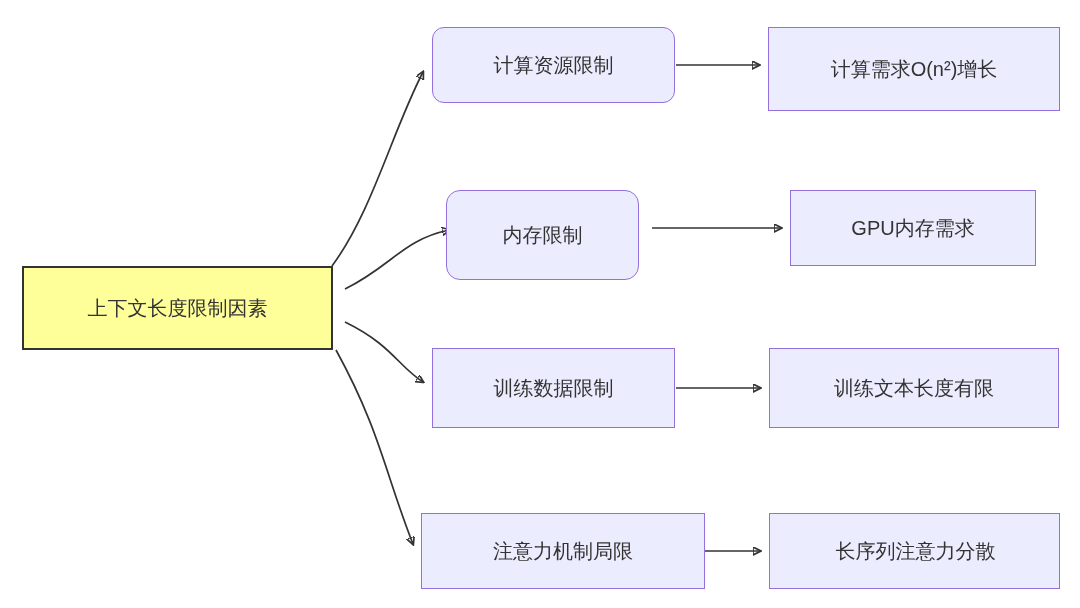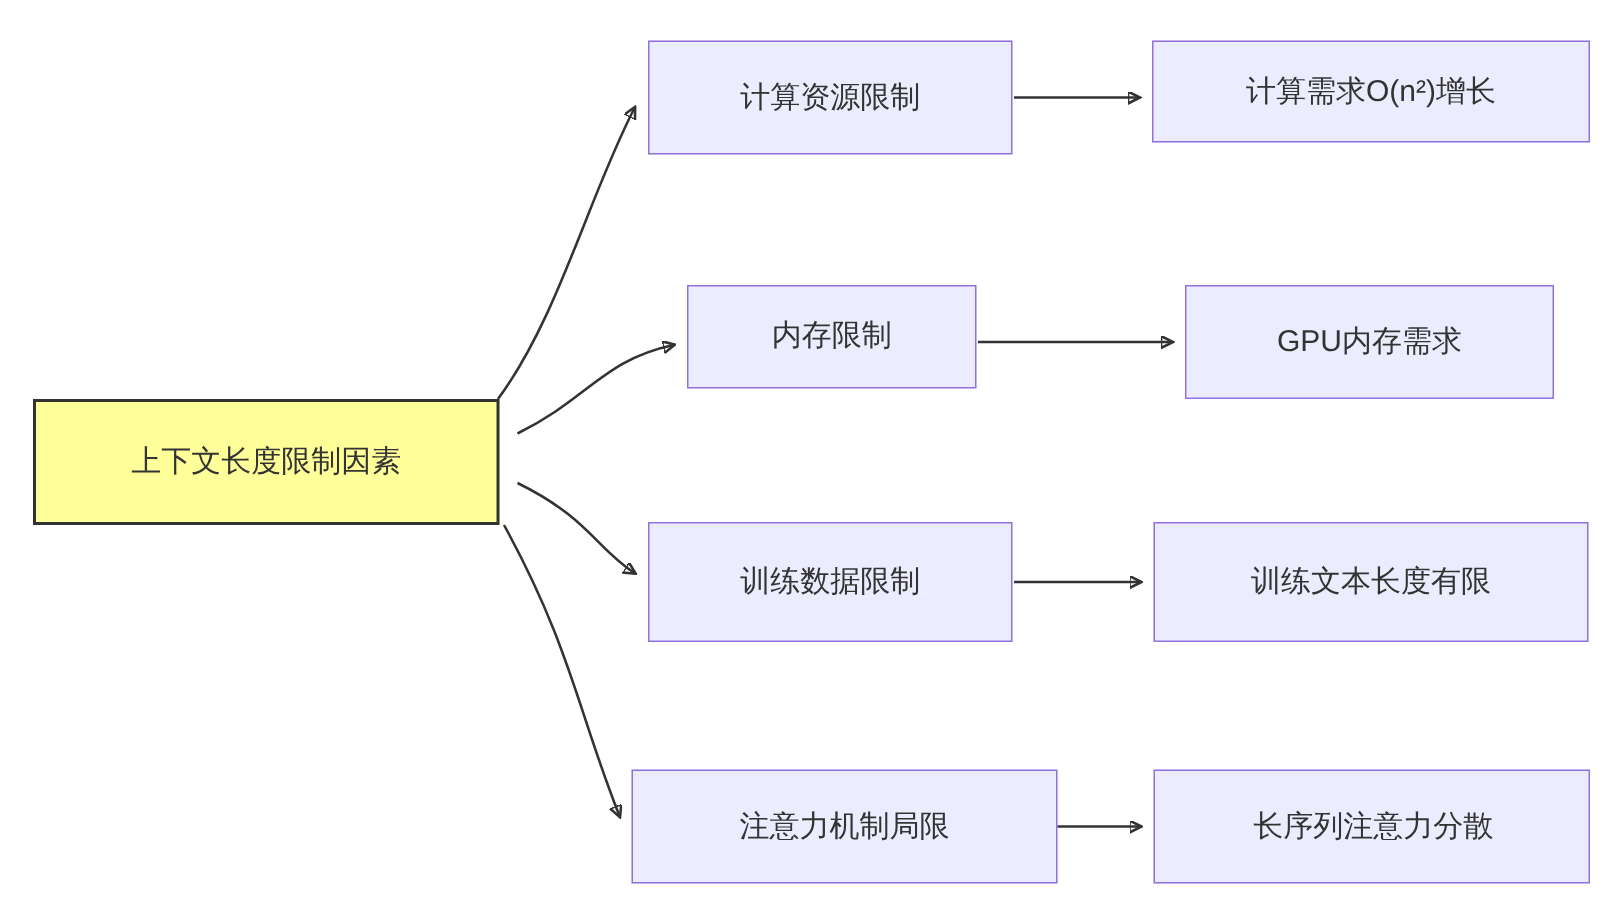--- a/index.html
+++ b/index.html
@@ -55,24 +55,24 @@
     <path d="M 336 350 C 380 430, 386 476, 413 544" marker-end="url(#arrow)"></path>
 
     <path d="M 676 65 L 759 65" marker-end="url(#arrow)"></path>
     <path d="M 652 228 L 781 228" marker-end="url(#arrow)"></path>
     <path d="M 676 388 L 760 388" marker-end="url(#arrow)"></path>
     <path d="M 690 551 L 760 551" marker-end="url(#arrow)"></path>
   </svg>
 
   <div class="node root" style="left:22px;top:266px;width:311px;height:84px;">上下文长度限制因素</div>
 
-  <div class="node" style="left:432px;top:27px;width:243px;height:76px;">计算资源限制</div>
-  <div class="node" style="left:768px;top:27px;width:292px;height:68px;">计算需求O(n²)增长</div>
+  <div class="node" style="left:432px;top:27px;width:243px;height:76px;border-radius:12px;">计算资源限制</div>
+  <div class="node" style="left:768px;top:27px;width:292px;height:84px;">计算需求O(n²)增长</div>
 
-  <div class="node" style="left:458px;top:190px;width:193px;height:69px;">内存限制</div>
+  <div class="node" style="left:446px;top:190px;width:193px;height:90px;border-radius:14px;">内存限制</div>
   <div class="node" style="left:790px;top:190px;width:246px;height:76px;">GPU内存需求</div>
 
   <div class="node" style="left:432px;top:348px;width:243px;height:80px;">训练数据限制</div>
   <div class="node" style="left:769px;top:348px;width:290px;height:80px;">训练文本长度有限</div>
 
   <div class="node" style="left:421px;top:513px;width:284px;height:76px;">注意力机制局限</div>
   <div class="node" style="left:769px;top:513px;width:291px;height:76px;padding-left:12px;">长序列注意力分散</div>
 
 </div>
 

